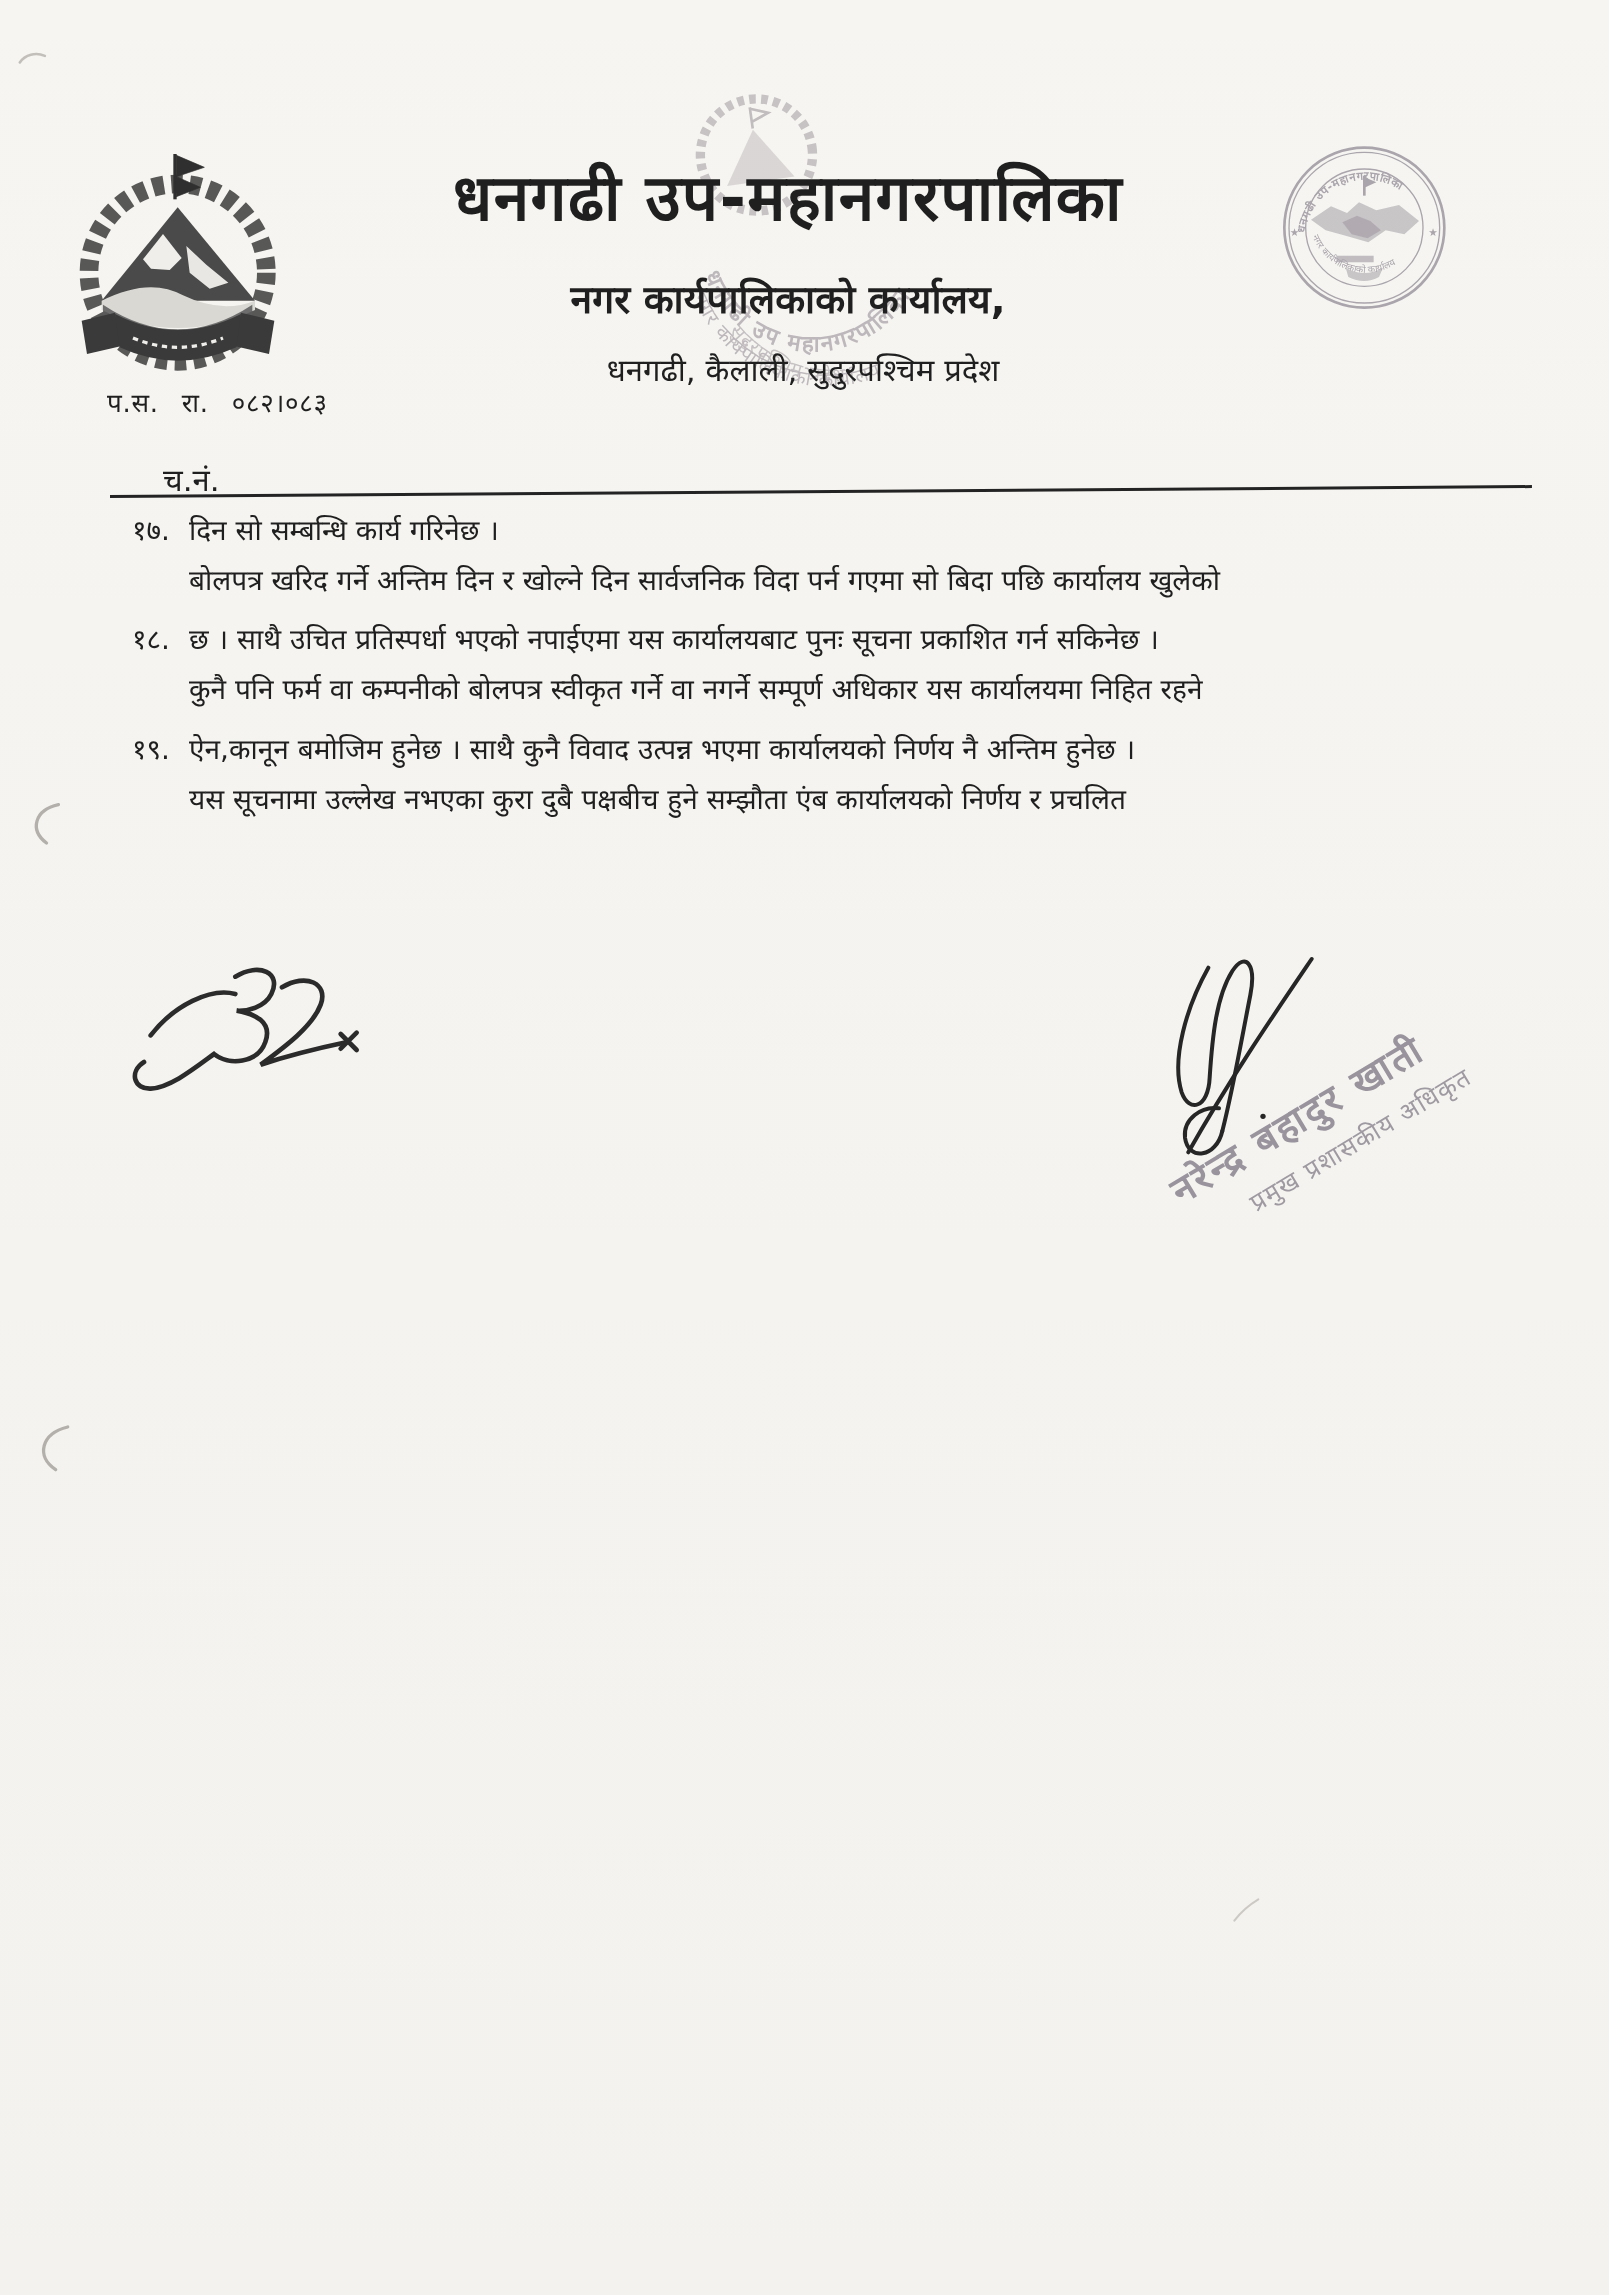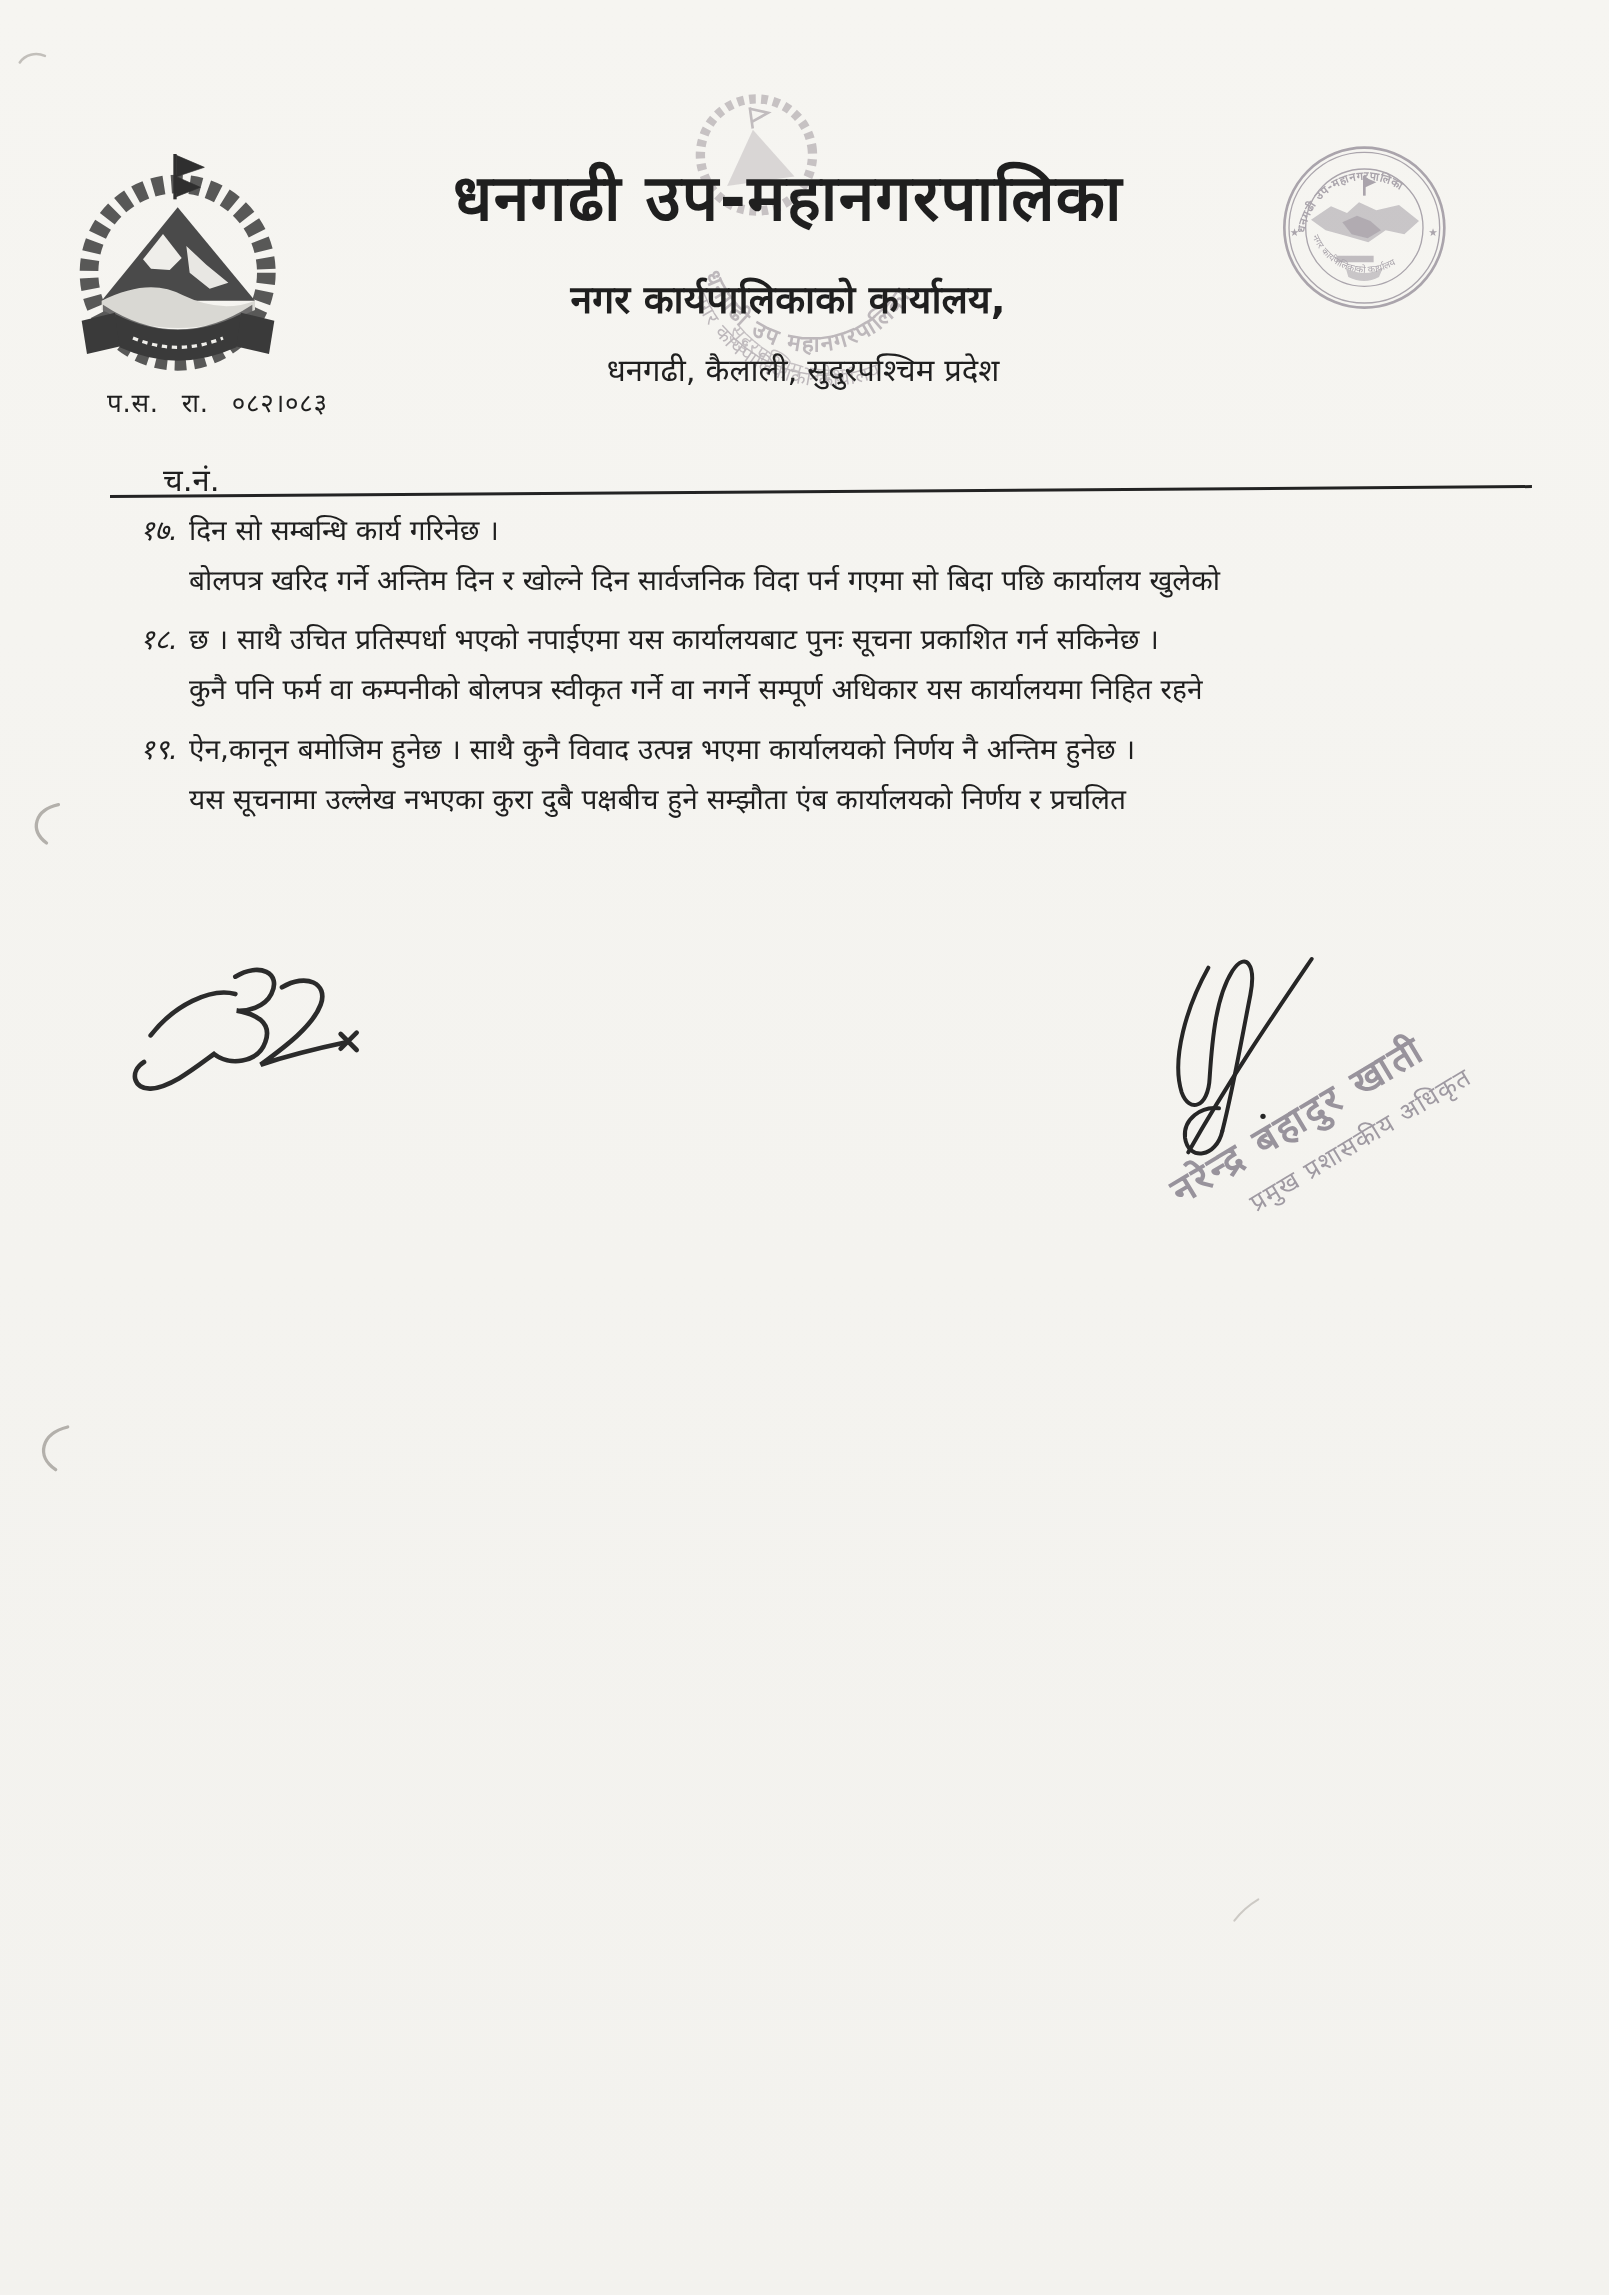--- a/index.html
+++ b/index.html
@@ -32,21 +32,21 @@
   .ref-line{position:absolute;left:107px;top:384px;font-size:26px;font-weight:500;letter-spacing:0.7px;}
   .ref-line .gap{display:inline-block;width:23px;}
   .ch-no{position:absolute;left:124px;top:458px;font-size:31px;font-weight:500;margin-left:39px;}
   .rule{
     position:absolute;left:110px;top:495px;width:1422px;height:2.7px;
     background:#232323;transform:rotate(-0.4deg);transform-origin:left center;
   }
   
   .items{position:absolute;left:124px;top:506px;width:1415px;}
   .item{position:relative;padding-left:65px;margin-bottom:9.3px;font-size:28px;line-height:50px;}
-  .item .num{position:absolute;left:16px;top:0;font-style:italic;}
+  .item .num{position:absolute;left:8px;top:0;}
   .item .ln{white-space:nowrap;}
   
   .scribble{position:absolute;left:114px;top:935px;width:280px;height:174px;}
   .sig{position:absolute;left:1108px;top:931px;width:254px;height:240px;}
   .sig-stamp{
     position:absolute;left:1160px;top:1170px;width:427px;
     transform:rotate(-31deg);transform-origin:0 0;
     color:#8c8691;opacity:.88;z-index:2;
   }
   .sig-stamp .nm{font-size:38px;font-weight:600;letter-spacing:2.7px;white-space:nowrap;}

